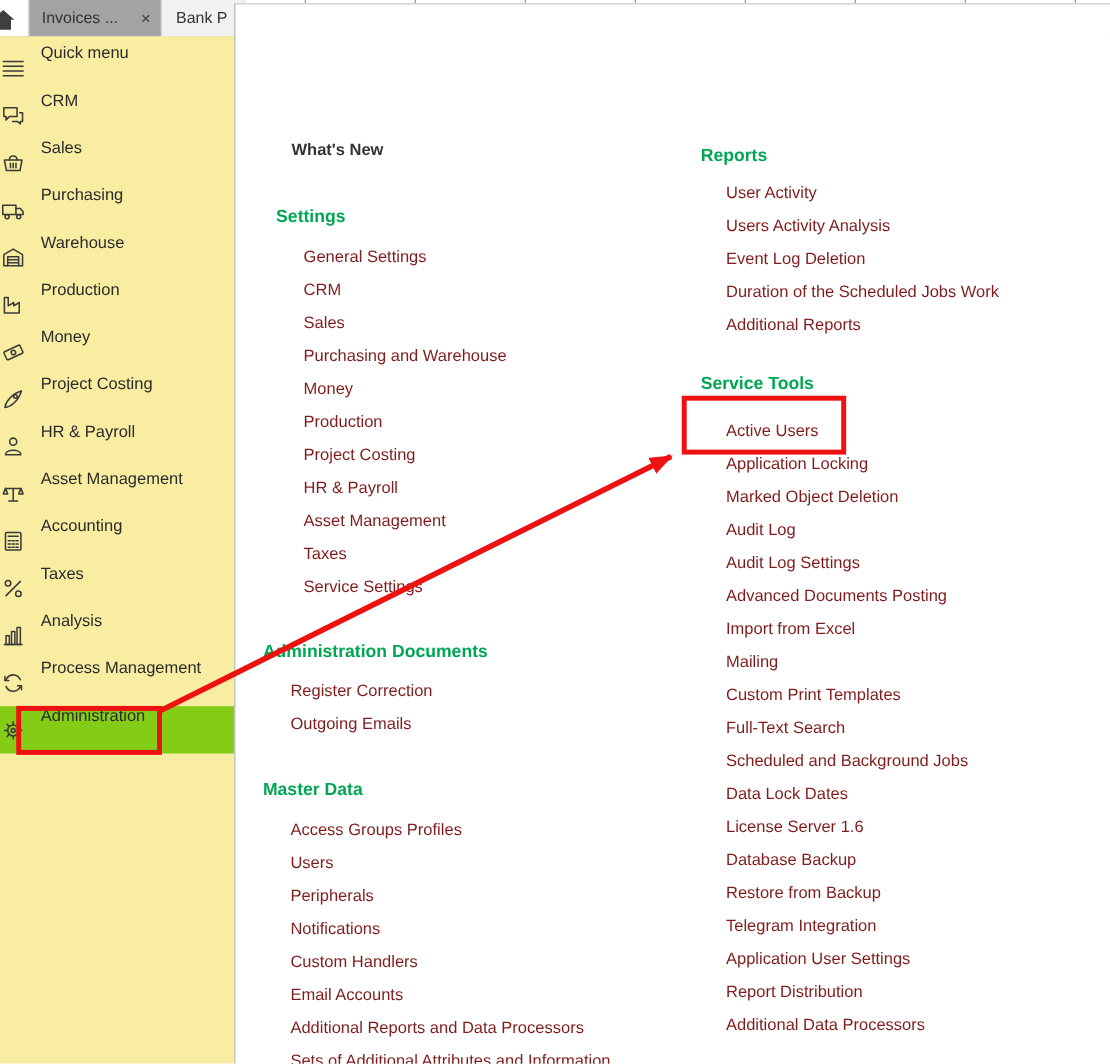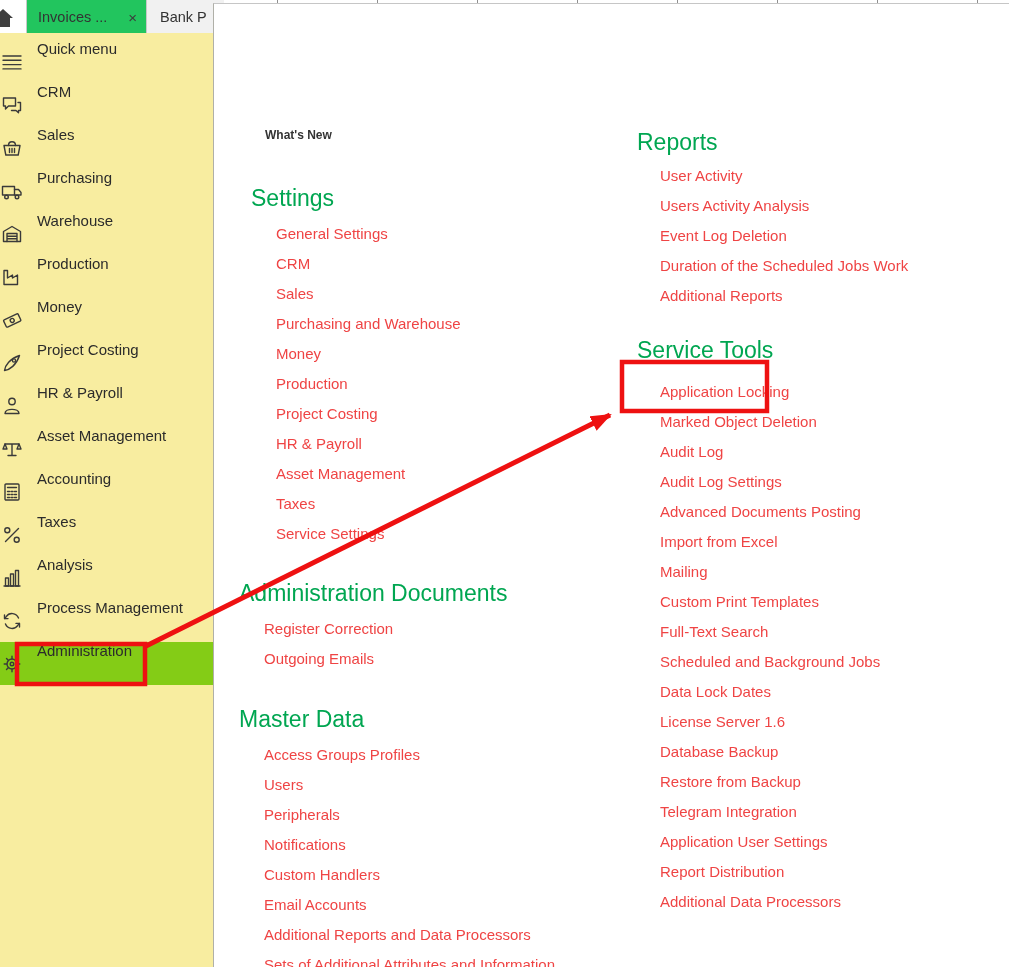--- a/index.html
+++ b/index.html
@@ -8,40 +8,40 @@
     background:#fff;font-family:"Liberation Sans",sans-serif;
     -webkit-font-smoothing:antialiased;
   }
   :root{--green:#00a651;--red:#ee1111;--yellow:#f8eda0;}
 
   
   .tabbar{position:absolute;top:0;left:0;width:1009px;height:33px;background:#fff;
           border-bottom:1px solid #b4b4b4;z-index:1;}
   .home-btn{position:absolute;left:-8px;top:7px;width:22px;height:22px;}
   .tab{position:absolute;top:0;height:33px;display:flex;align-items:center;font-size:14.5px;color:#333;}
-  .tab-active{left:26px;width:121px;background:#22c55e;border-left:1px solid #c8c8c8;border-right:1px solid #c8c8c8;padding-left:11px;box-sizing:border-box;}
+  .tab-active{left:26px;width:121px;background:#a3a3a3;border-left:1px solid #c8c8c8;border-right:1px solid #c8c8c8;padding-left:11px;box-sizing:border-box;}
   .tab-inactive{left:147px;width:77px;background:#f1f1f1;padding-left:13px;box-sizing:border-box;white-space:nowrap;overflow:hidden;}
   .tab-close{position:absolute;right:9px;top:50%;transform:translateY(-50%);font-size:15px;color:#3c3c3c;line-height:1;cursor:default;}
   .tick{position:absolute;top:0;width:1px;height:4px;background:#8f8f8f;}
 
   
   .sidebar{position:absolute;top:33px;left:0;width:213px;bottom:0;background:var(--yellow);z-index:1;padding-top:7px;box-sizing:border-box;}
   .srow{position:relative;height:43px;display:flex;align-items:flex-start;padding-left:37px;font-size:15px;color:#2b2b2b;white-space:nowrap;}
   .srow.selected{background:#84cc16;}
   .sicon{position:absolute;left:1px;top:50%;transform:translateY(-50%);width:22px;height:22px;}
   .sicon svg{width:22px;height:22px;display:block;stroke:#3a3a3a;stroke-width:1.4;fill:none;stroke-linecap:round;stroke-linejoin:round;}
 
   
   .overlay{position:absolute;top:3px;left:213px;right:0;bottom:0;background:#fff;
            border-top:1px solid #c6c6c6;border-left:1px solid #b0b0a8;z-index:2;}
-  .whats-new{position:absolute;left:265px;top:128px;font-size:12px;font-weight:bold;color:#333;z-index:3;}
+  .whats-new{position:absolute;left:265px;top:128px;font-size:15px;font-weight:bold;color:#333;z-index:3;}
   .msection{position:absolute;z-index:3;}
-  .msection h2{margin:0;font-size:23px;font-weight:400;color:var(--green);line-height:24px;white-space:nowrap;}
+  .msection h2{margin:0;font-size:16px;font-weight:700;color:var(--green);line-height:24px;white-space:nowrap;}
   .msection ul{list-style:none;margin:0;padding:0;}
-  .msection li{line-height:30px;font-size:15px;color:#ef4444;white-space:nowrap;cursor:default;}
+  .msection li{line-height:30px;font-size:15px;color:#7f1d1d;white-space:nowrap;cursor:default;}
   .col1 ul{padding-left:25px;margin-top:9px;}
   .col2 ul{padding-left:23px;margin-top:7px;}
   .msection.svc ul{margin-top:15px;}
 
   
   .anno{position:absolute;top:0;left:0;width:1009px;height:967px;z-index:10;pointer-events:none;}
   .anno-s{fill:none;stroke:var(--red);stroke-width:4.5;}
   .anno-line{fill:none;stroke:var(--red);stroke-width:5;}
   .anno-f{fill:var(--red);}
 </style>
@@ -289,20 +289,21 @@
       <li>Event Log Deletion</li>
       <li>Duration of the Scheduled Jobs Work</li>
       <li>Additional Reports</li>
     </ul>
 </div>
 
 <div class="msection col2 svc" style="left:637px;top:338px">
   <h2>Service Tools</h2>
   <ul>
 
+  <li>Active Users</li>
       <li>Application Locking</li>
       <li>Marked Object Deletion</li>
       <li>Audit Log</li>
       <li>Audit Log Settings</li>
       <li>Advanced Documents Posting</li>
       <li>Import from Excel</li>
       <li>Mailing</li>
       <li>Custom Print Templates</li>
       <li>Full-Text Search</li>
       <li>Scheduled and Background Jobs</li>

